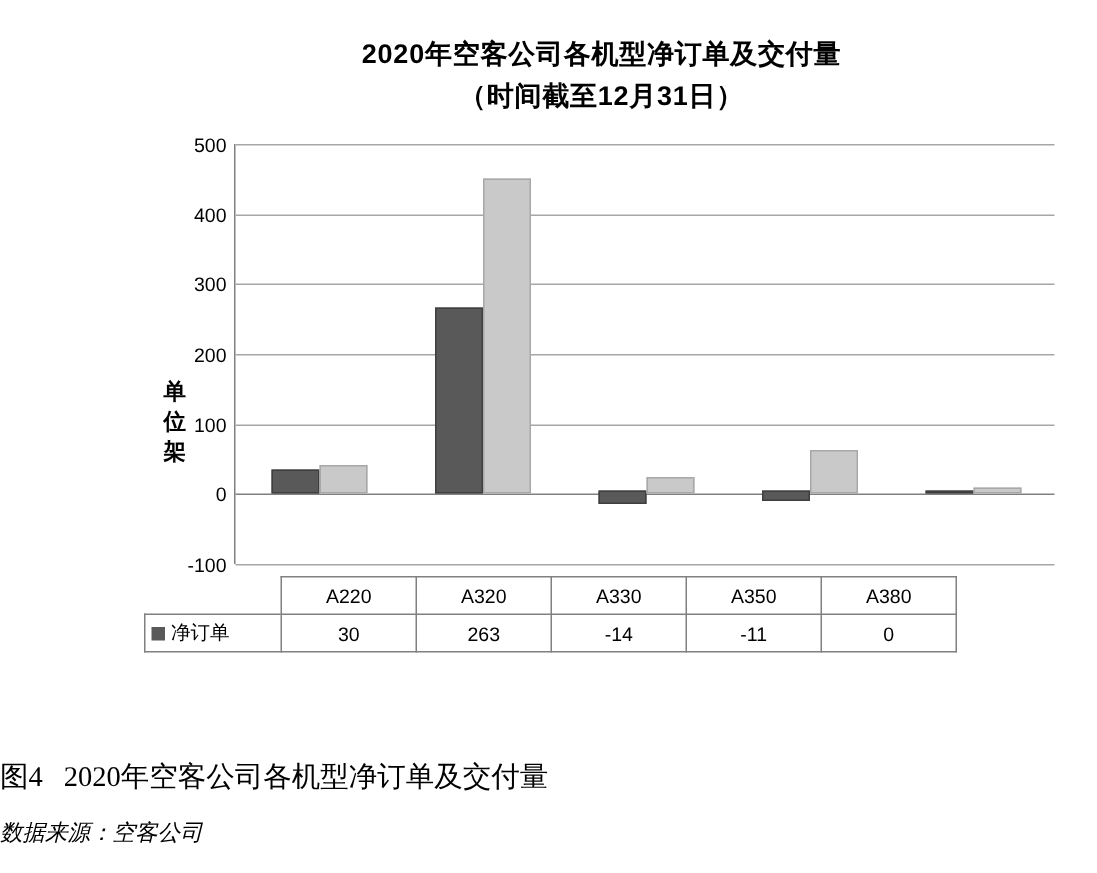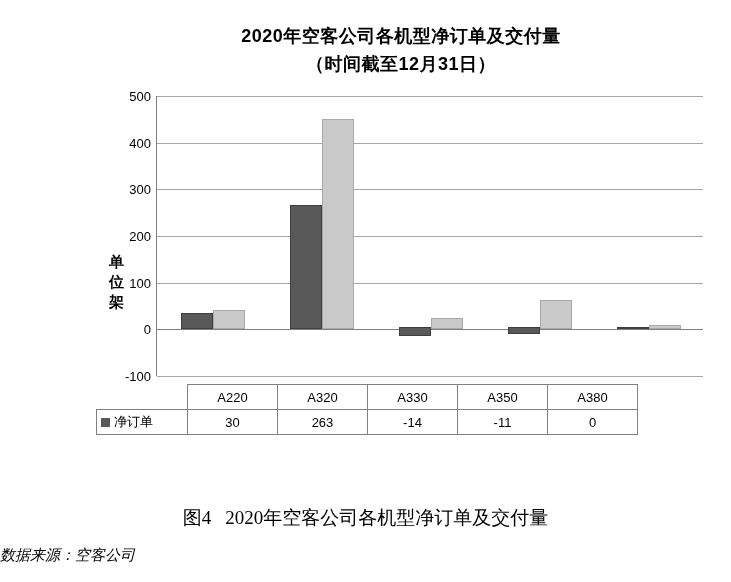--- a/index.html
+++ b/index.html
@@ -161,21 +161,21 @@
   }
   .legend-swatch.net { background: #595959; }
   .legend-swatch.del { background: #c9c9c9; border: 1px solid #a8a8a8; width: 8px; height: 8px;}
 
   
   .fig-caption {
     position: absolute;
     left: 0;
     top: 505px;
     width: 731px;
-    text-align: center;
+    text-align: left;
     font-family: "Liberation Serif", serif;
     font-size: 19px;
   }
   .fig-caption .num { margin-right: 14px; }
 
   .source-note {
     position: absolute;
     left: 0;
     top: 546px;
     width: 731px;

